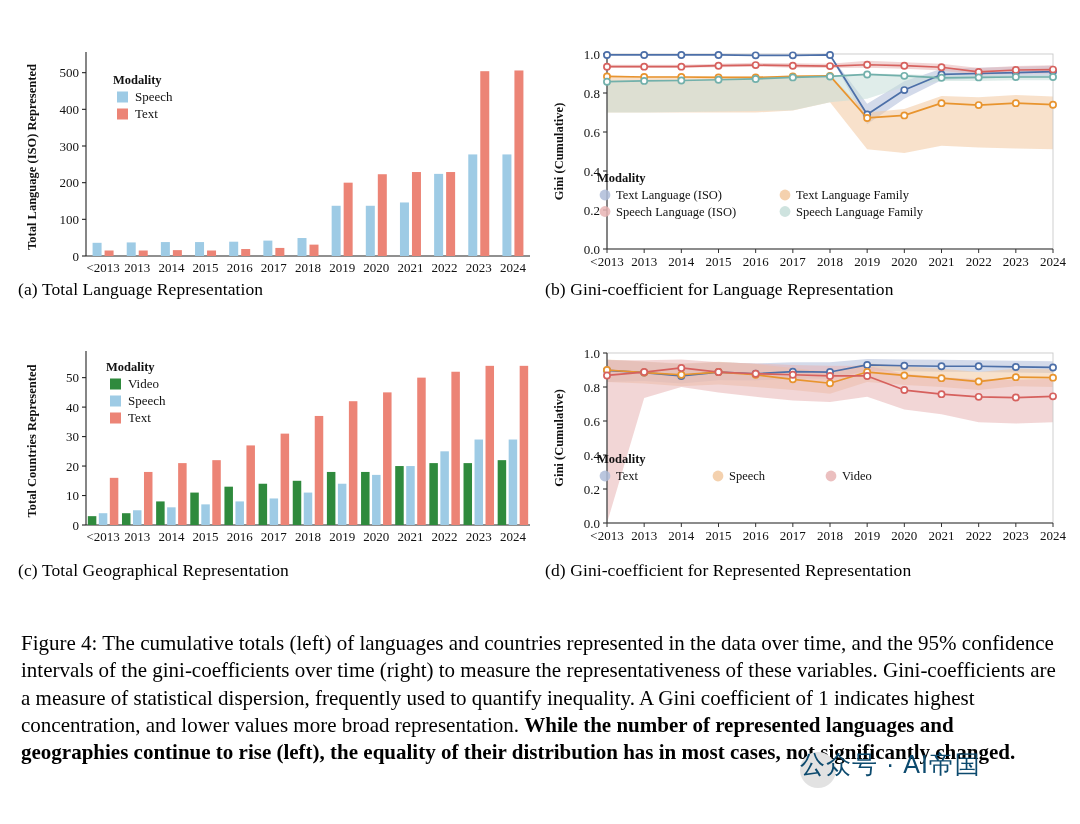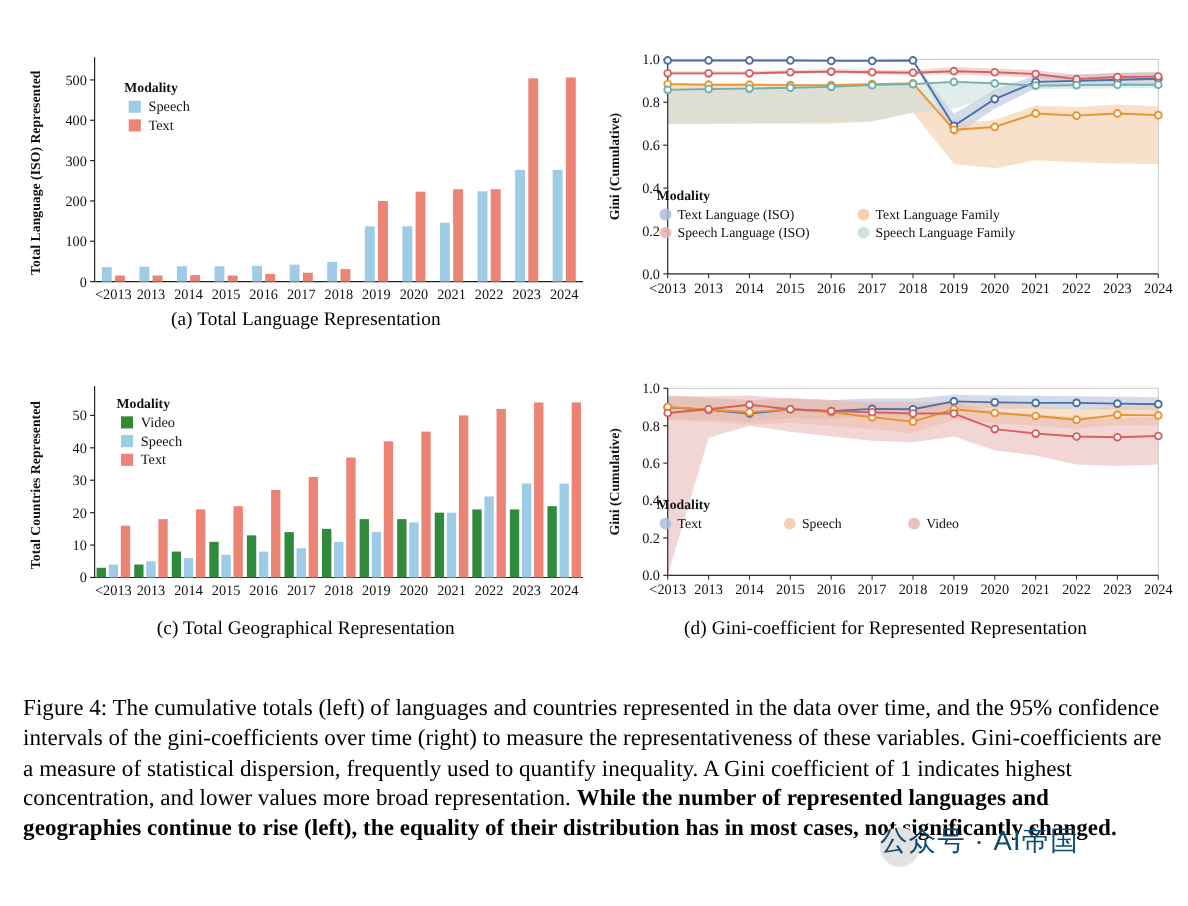--- a/index.html
+++ b/index.html
@@ -1,20 +1,20 @@
 <!DOCTYPE html>
 <html><head>
 <meta charset="utf-8">
 <style>
   html,body{margin:0;padding:0;background:#ffffff;}
   body{width:1080px;height:824px;font-family:"Liberation Serif",serif;color:#000;}
   .page{position:relative;width:1080px;height:824px;overflow:hidden;}
   .panel{position:absolute;}
   .panel-caption{
-    text-align:center;font-family:"Liberation Serif",serif;
+    text-align:left;font-family:"Liberation Serif",serif;
     font-size:17.5px;color:#000;letter-spacing:.1px;
   }
   svg{display:block;overflow:visible;}
 
   .axis-title{
     font-family:"Liberation Serif",serif;font-weight:bold;font-size:12.5px;fill:#111;
   }
   .tick-label{font-family:"Liberation Serif",serif;font-size:13px;fill:#111;}
   .legend-title{font-family:"Liberation Serif",serif;font-weight:bold;font-size:12.5px;fill:#111;}
   .legend-label{font-family:"Liberation Serif",serif;font-size:13px;fill:#111;}
@@ -226,20 +226,21 @@
           <circle cx="60" cy="161" r="5.4" fill="#aebcd8" fill-opacity="0.85" stroke="none"></circle>
           <text x="71" y="165" class="legend-label sm">Text Language (ISO)</text>
           <circle cx="60" cy="177.5" r="5.4" fill="#e8b4b4" fill-opacity="0.85" stroke="none"></circle>
           <text x="71" y="181.5" class="legend-label sm">Speech Language (ISO)</text>
           <circle cx="240" cy="161" r="5.4" fill="#f2c9a0" fill-opacity="0.85" stroke="none"></circle>
           <text x="251" y="165" class="legend-label sm">Text Language Family</text>
           <circle cx="240" cy="177.5" r="5.4" fill="#c6ded9" fill-opacity="0.85" stroke="none"></circle>
           <text x="251" y="181.5" class="legend-label sm">Speech Language Family</text>
         </g>
       </svg>
+    <div class="panel-caption">(b) Gini-coefficient for Language Representation</div>
   </div>
 
   <div class="panel" style="left:18px;top:335px;width:520px;height:260px;">
     <svg id="svg-c" width="520" height="225">
         <line x1="68" y1="16" x2="68" y2="190" stroke="#222" stroke-width="1.1"></line>
         <line x1="68" y1="190" x2="512" y2="190" stroke="#222" stroke-width="1.1"></line>
         <line x1="64" y1="190" x2="68" y2="190" stroke="#222" stroke-width="1.1"></line>
         <text x="61" y="194.5" class="tick-label" text-anchor="end">0</text>
         <line x1="64" y1="160.5263157894737" x2="68" y2="160.5263157894737" stroke="#222" stroke-width="1.1"></line>
         <text x="61" y="165.0263157894737" class="tick-label" text-anchor="end">10</text>

